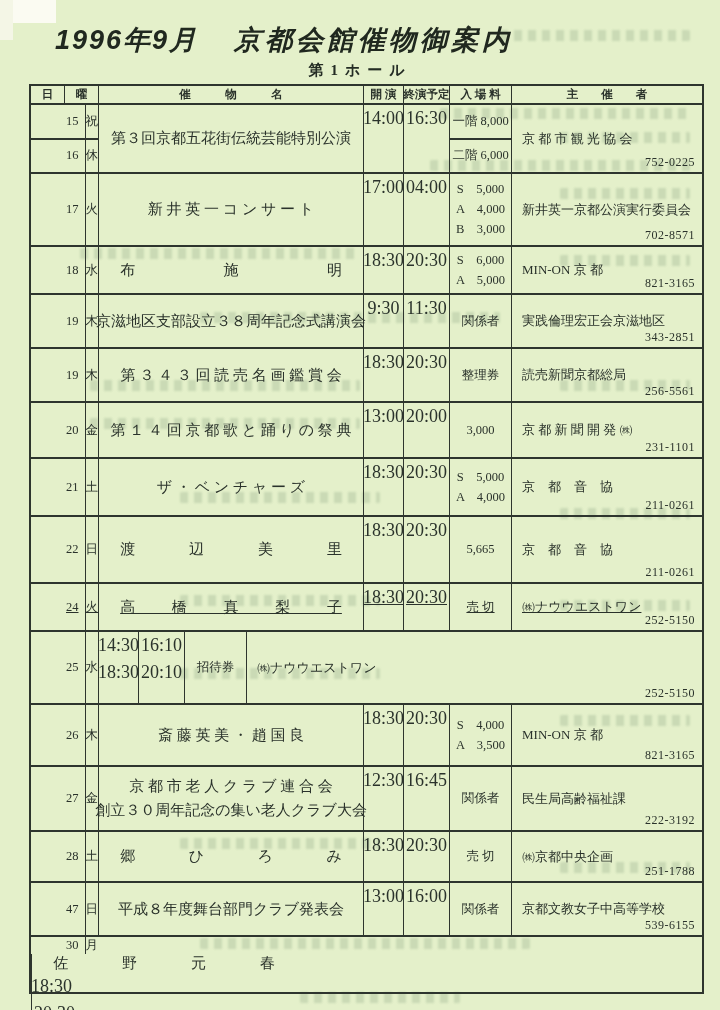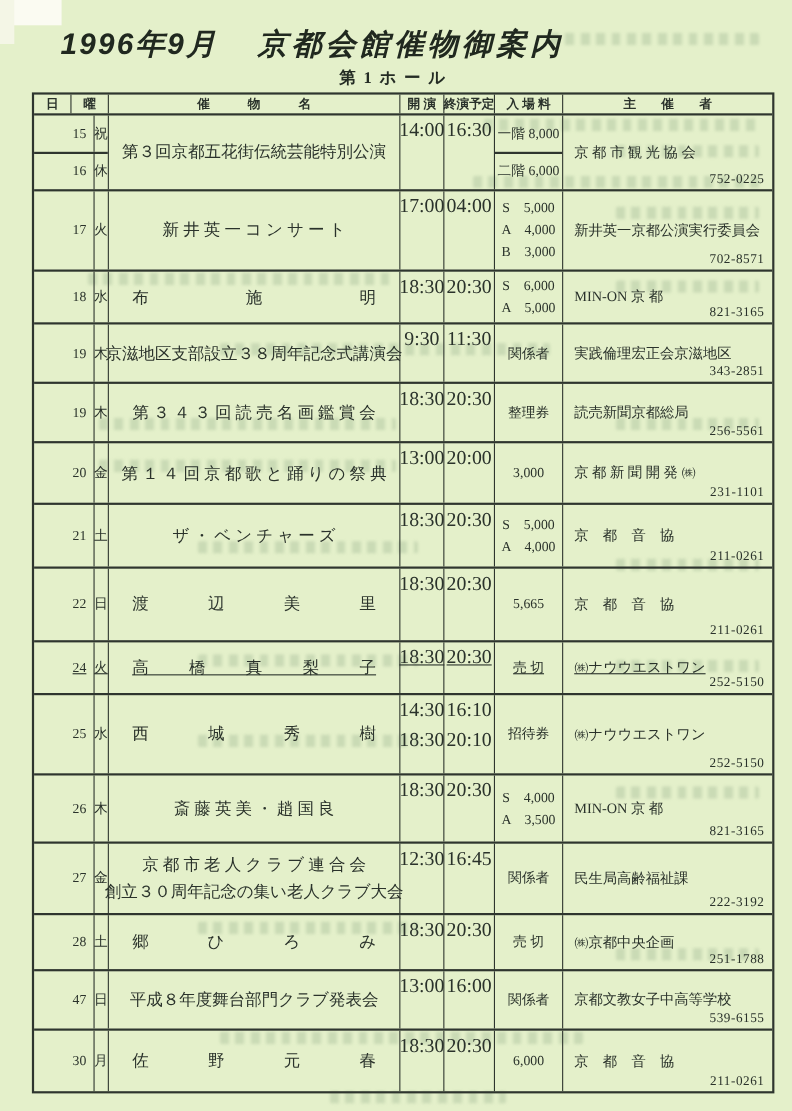--- a/index.html
+++ b/index.html
@@ -44,21 +44,21 @@
   }
   .hrow{display:flex;height:17px;border-bottom:2px solid var(--line);
     font-size:11.5px;font-weight:600;}
   .hc{display:flex;align-items:center;justify-content:center;white-space:pre;
     box-sizing:border-box;border-left:1px solid var(--line);}
   .hrow .hc:first-child{border-left:none;}
   .w-day{width:33px}.w-wd{width:34px}.w-ev{width:265px}.w-st{width:40px}
   .w-en{width:46px}.w-fee{width:62px}.w-org{flex:1}
 
   .row{display:flex;border-bottom:2px solid var(--line);box-sizing:border-box;}
-  .row:last-child{border-bottom:none;}
+  .row:last-child{border-bottom:none;flex-direction:column;}
   .c{box-sizing:border-box;border-left:1px solid var(--line);}
   .row .c:first-child{border-left:none;}
 
   .dw{width:67px;display:flex;flex-direction:column;}
   .dwsub{flex:1;display:flex;align-items:stretch;padding-left:29px;}
   .dwsub.div-b{border-bottom:2px solid var(--line);}
   .daynum{width:32px;display:flex;align-items:center;justify-content:center;font-size:12.5px;}
   .wd{flex:1;border-left:1px solid var(--line);display:flex;align-items:center;justify-content:center;font-size:12.5px;}
 
   .ev{width:265px;display:flex;flex-direction:column;align-items:center;justify-content:center;gap:5px;
@@ -351,23 +351,20 @@
             <div class="phone">252-5150</div>
           </div>
         </div>
         <div class="row" style="height: 73px;">
           <div class="c dw">
             <div class="dwsub">
               <div class="daynum">25</div>
               <div class="wd">水</div>
             </div>
           </div>
-          <div class="c ev">
-            <div class="evline just">西城秀樹</div>
-          </div>
           <div class="c st timec">
             <div class="tl">14:30</div>
             <div class="tl">18:30</div>
           </div>
           <div class="c en timec">
             <div class="tl">16:10</div>
             <div class="tl">20:10</div>
           </div>
           <div class="c fee">
             <div class="feeline">招待券</div>

